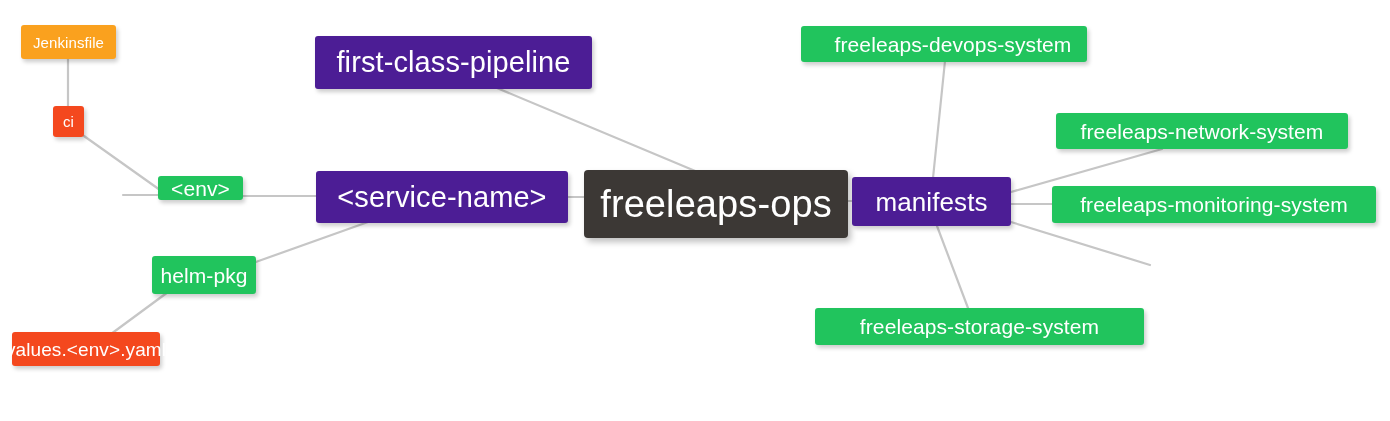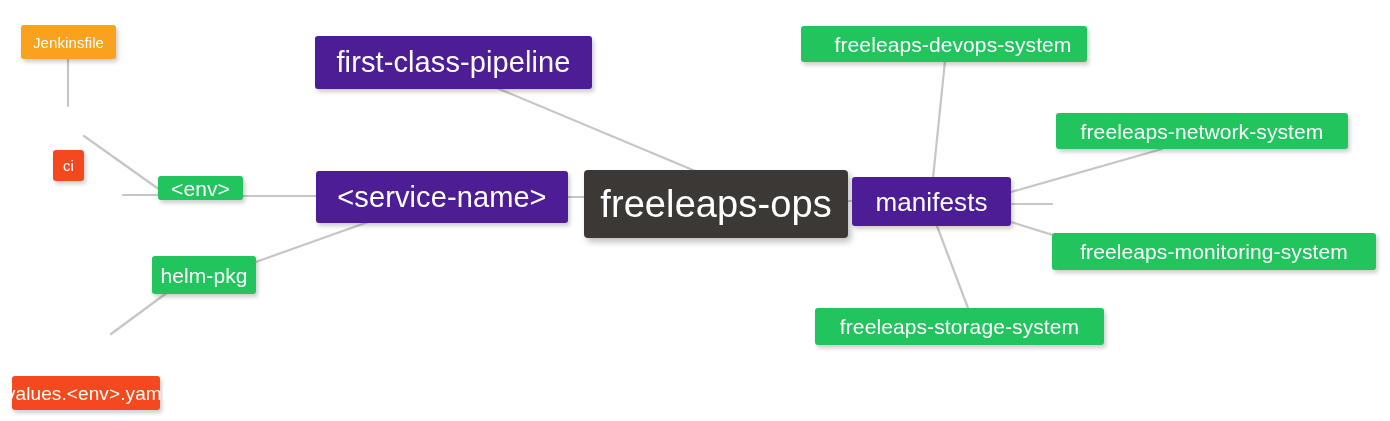--- a/index.html
+++ b/index.html
@@ -43,21 +43,21 @@
   }
   .n-root {
     background: #3c3835;
     border-radius: 4px;
     font-size: 38px;
     box-shadow: 3px 4px 6px rgba(0,0,0,0.25);
   }
   .n-blue   { background: #4c1d95; }
   .n-green  { background: #21c45d; }
   .n-orange { background: #faa11e; }
-  .n-red    { background: #f4481e; margin-top: 44px; }
+  .n-red    { background: #f4481e; }
 
   .sz-xl { font-size: 29px; }
   .sz-lg { font-size: 26px; }
   .sz-md { font-size: 21px; }
   .sz-sm { font-size: 19px; }
   .sz-xs { font-size: 15px; }
 </style>
 </head>
 <body>
 
@@ -134,22 +134,22 @@
   </div>
 
   <div class="node n-green sz-md" style="left:801px; top:26px; width:286px; height:36px;padding-left:18px;">
     <span>freeleaps-devops-system</span>
   </div>
 
   <div class="node n-green sz-md" style="left:1056px; top:113px; width:292px; height:36px;">
     <span>freeleaps-network-system</span>
   </div>
 
-  <div class="node n-green sz-md" style="left:1052px; top:186px; width:324px; height:37px;margin-top:47px;">
+  <div class="node n-green sz-md" style="left:1052px; top:186px; width:324px; height:37px;">
     <span>freeleaps-monitoring-system</span>
   </div>
 
 
-  <div class="node n-green sz-md" style="left:815px; top:308px; width:289px; height:37px;">
+  <div class="node n-green sz-md" style="left:815px; top:308px; width:329px; height:37px;">
     <span>freeleaps-storage-system</span>
   </div>
 
 </div>
 
 </body></html>

